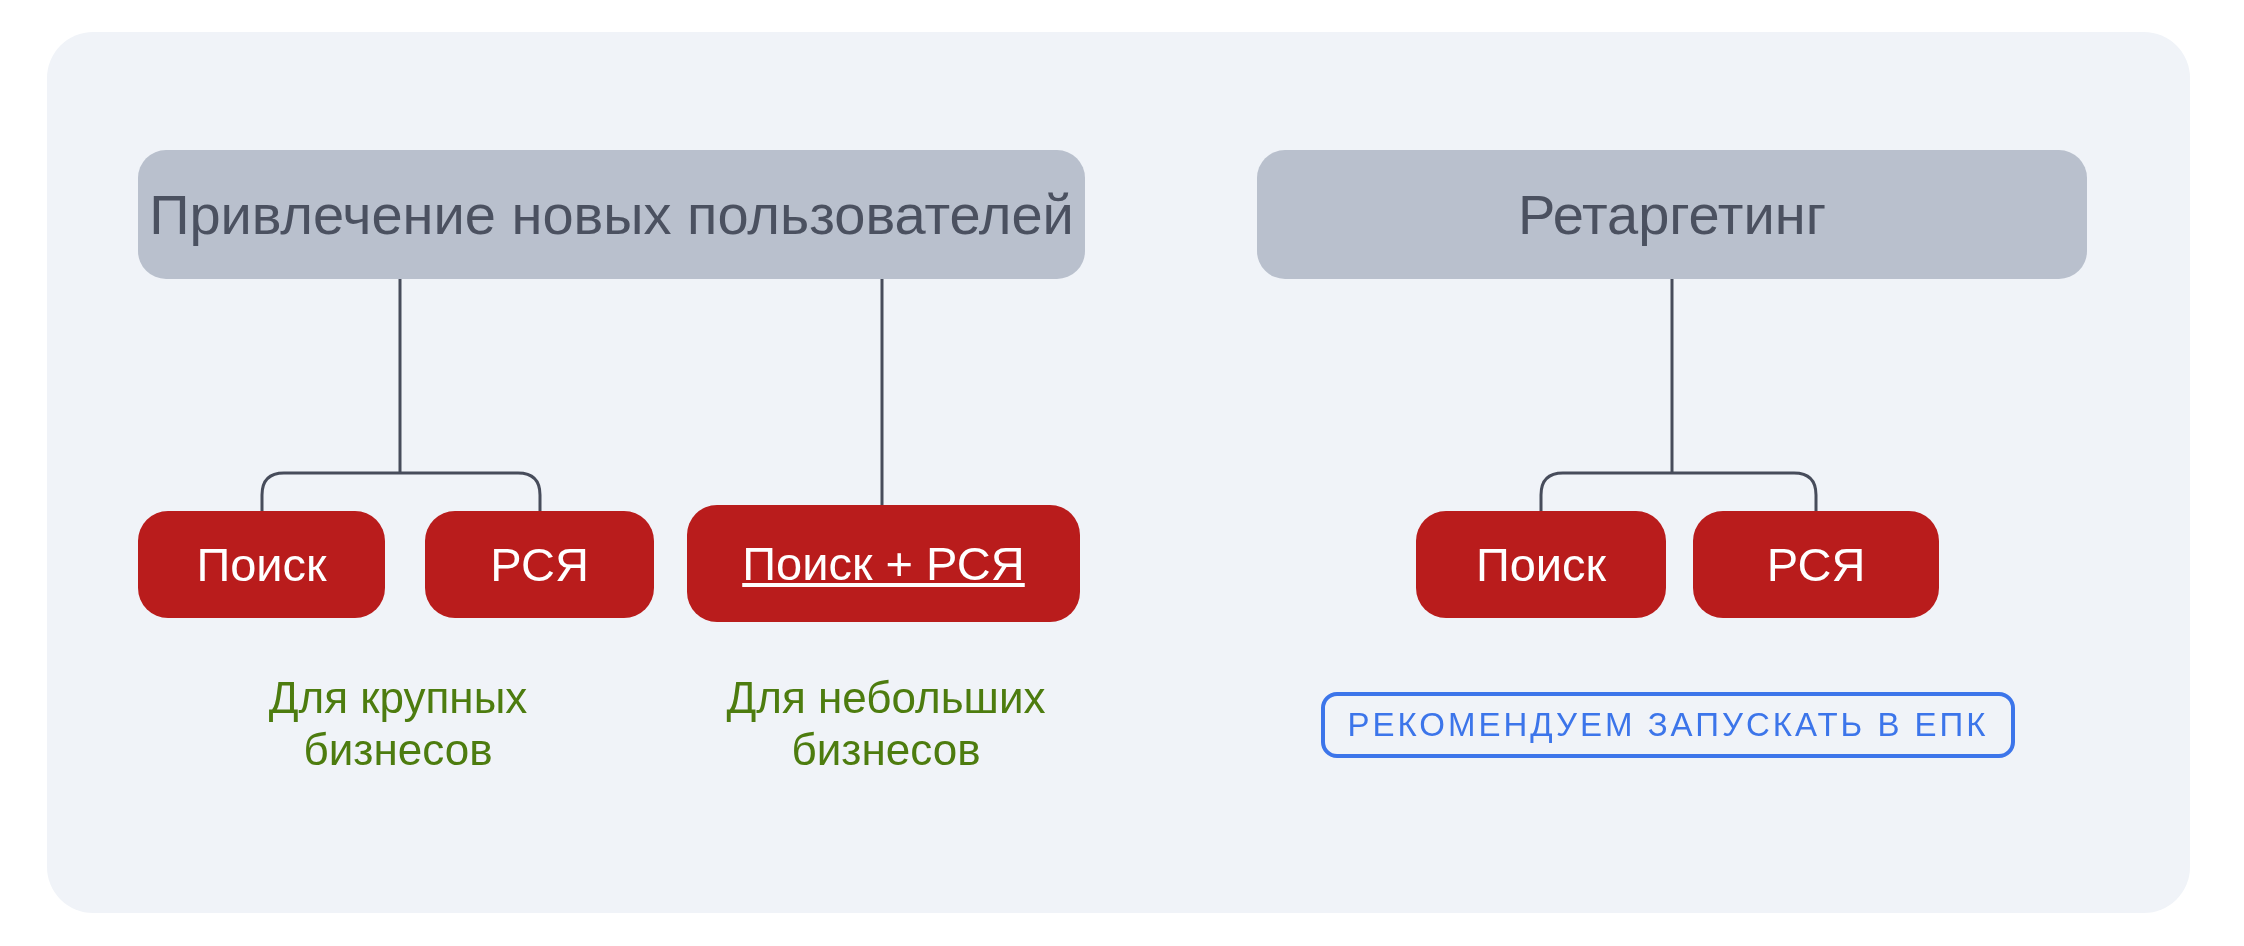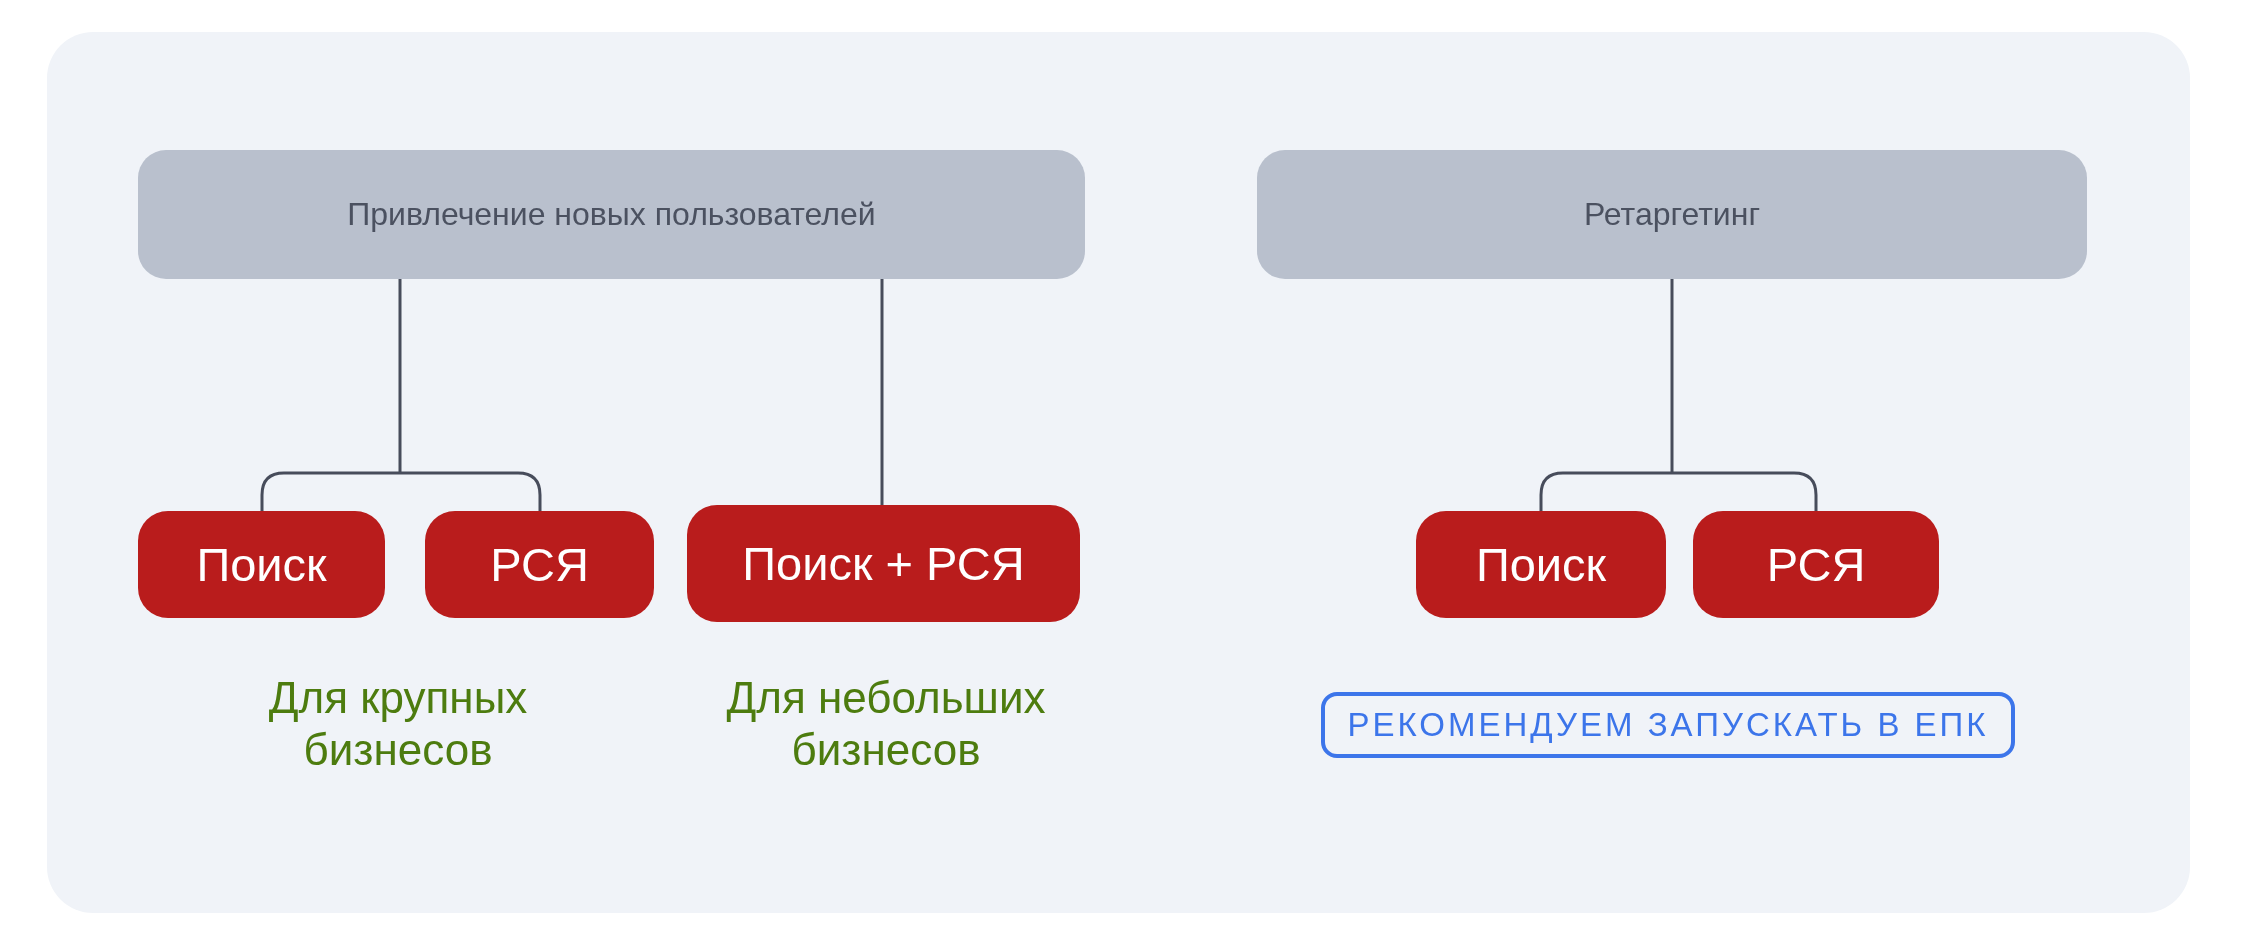--- a/index.html
+++ b/index.html
@@ -36,36 +36,37 @@
     display: flex;
     align-items: center;
     justify-content: center;
     box-sizing: border-box;
     z-index: 2;
     text-align: center;
   }
   .node.parent {
     background: #b9c0cd;
     color: #4b5160;
-    font-size: 32px;
+    font-size: 56px;
     border-radius: 28px;
     height: 129px;
     top: 150px;
   }
   .node.child {
     background: #b91c1c;
     color: #ffffff;
     font-size: 47px;
     border-radius: 30px;
     top: 511px;
     height: 107px;
   }
   .node.child.big {
     top: 505px;
     height: 117px;
+    text-decoration: underline;
   }
   .caption {
     position: absolute;
     top: 672px;
     width: 500px;
     z-index: 2;
     color: #4d7c0f;
     font-size: 44px;
     line-height: 1.18;
     text-align: center;

